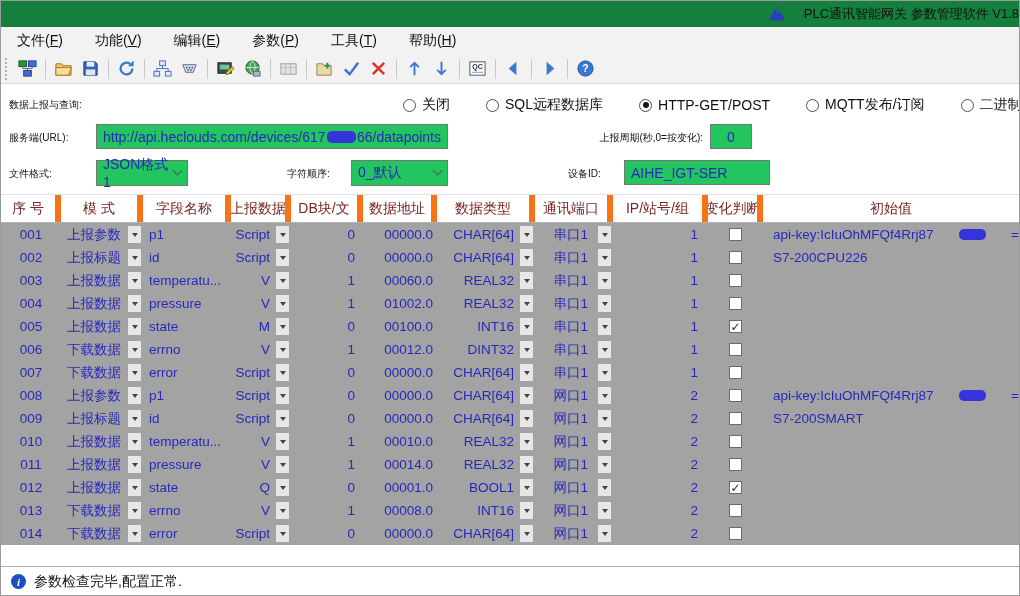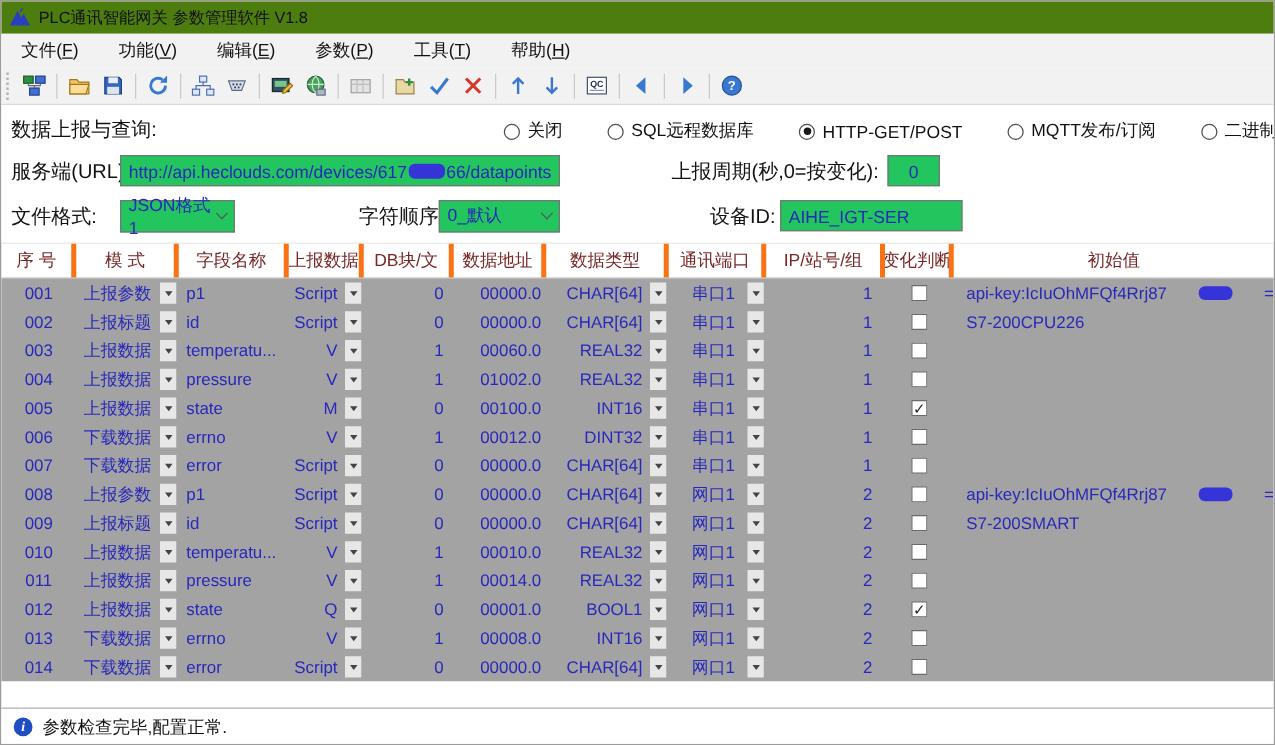--- a/index.html
+++ b/index.html
@@ -1,54 +1,54 @@
 <!DOCTYPE html>
 <html><head>
 <meta charset="utf-8">
 <style>
   * { margin:0; padding:0; box-sizing:border-box; }
   body { font-family:"Liberation Sans","DejaVu Sans",sans-serif; background:#fff; }
   .window { position:relative; width:1020px; height:596px; border:1px solid #9b9b9b; background:#fff; overflow:hidden; }
 
   
-  .titlebar { height:26px; display:flex; align-items:center; gap:6px; padding-left:6px; background:#4d7c0f; }
+  .titlebar { height:26px; display:flex; align-items:center; gap:18px; padding-left:6px; background:#15803d;justify-content:flex-end; }
   .appicon { width:18px; height:18px; display:inline-flex; }
   .appicon svg { width:100%; height:100%; }
   .title { font-size:13px; color:#111; }
 
   
   .menubar { height:27px; background:#f2f2f2; display:flex; align-items:center; padding-left:4px; }
   .menu-item { font-size:14px; color:#111; padding:3px 12px; margin-right:8px; cursor:default; }
   .menu-item u { text-decoration:underline; }
 
   
   .toolbar { height:30px; background:#f2f2f2; border-bottom:1px solid #dadada; display:flex; align-items:center; gap:2px; padding-left:2px; }
   .grip { width:6px; height:22px; border-left:2px dotted #b5b5b5; margin:0 2px; }
   .tbtn { width:25px; height:25px; display:inline-flex; align-items:center; justify-content:center; border-radius:2px; }
   .tbtn svg { width:19px; height:19px; }
   .tsep { width:1px; height:20px; background:#c9c9c9; margin:0 3px; }
 
   
   .config { position:relative; height:110px; background:#fff; }
-  .lbl { position:absolute; font-size:16px; color:#111; white-space:nowrap; line-height:18px; }
+  .lbl { position:absolute; font-size:10px; color:#111; white-space:nowrap; line-height:18px; }
   .radios { position:absolute; left:402px; top:12px; display:flex; gap:36px; }
   .radio-opt { display:flex; align-items:center; gap:6px; font-size:14px; color:#111; white-space:nowrap; cursor:default; }
   .rb { width:13px; height:13px; border:1px solid #4f4f4f; border-radius:50%; background:#fff; display:inline-flex; align-items:center; justify-content:center; flex:none; }
   .rb.sel::after { content:""; width:6px; height:6px; border-radius:50%; background:#161616; }
   .input, .select { position:absolute; border:1px solid #767676; background:#22c55e; font-size:14px; color:#2828bc; display:flex; align-items:center; padding:0 6px; }
   .select { justify-content:space-between; }
   .chev { width:7px; height:7px; border-right:1.6px solid #555; border-bottom:1.6px solid #555; transform:rotate(45deg) translate(-2px,-2px); flex:none; }
   .redact { display:inline-block; background:#3434d8; border-radius:5px; vertical-align:middle; }
   .redact-url { width:36px; height:12px; margin:0 1px; }
   .redact-key { width:92px; height:11px; margin:0 1px; }
 
   
   .thead, .tr { display:grid; grid-template-columns:60px 82px 88px 60px 72px 74px 98px 78px 95px 55px 1fr; }
   .thead { height:29px; border-top:1px solid #e3e3e3; border-bottom:1px solid #b3b3b3; }
-  .th { display:flex; align-items:center; justify-content:center; font-size:14px; color:#772525; border-right:4px solid #f97316; white-space:nowrap; overflow:hidden; }
+  .th { display:flex; align-items:center; justify-content:center; font-size:14px; color:#772525; border-right:6px solid #f97316; white-space:nowrap; overflow:hidden; }
   .th:last-child { border-right:none; }
   .tbody { background:#a3a3a3; }
   .tr { height:23px; }
   .td { display:flex; align-items:center; font-size:13.5px; color:#2828bc; white-space:nowrap; overflow:hidden; }
   .c-seq { justify-content:center; color:#2828bc; }
   .c-mode { justify-content:space-between; padding:0 2px 0 6px; }
   .c-field { padding-left:6px; }
   .c-area, .c-dtype { justify-content:flex-end; gap:6px; padding-right:2px; }
   .c-port { justify-content:flex-end; gap:10px; padding-right:2px; }
   .c-db { justify-content:flex-end; padding-right:8px; }

